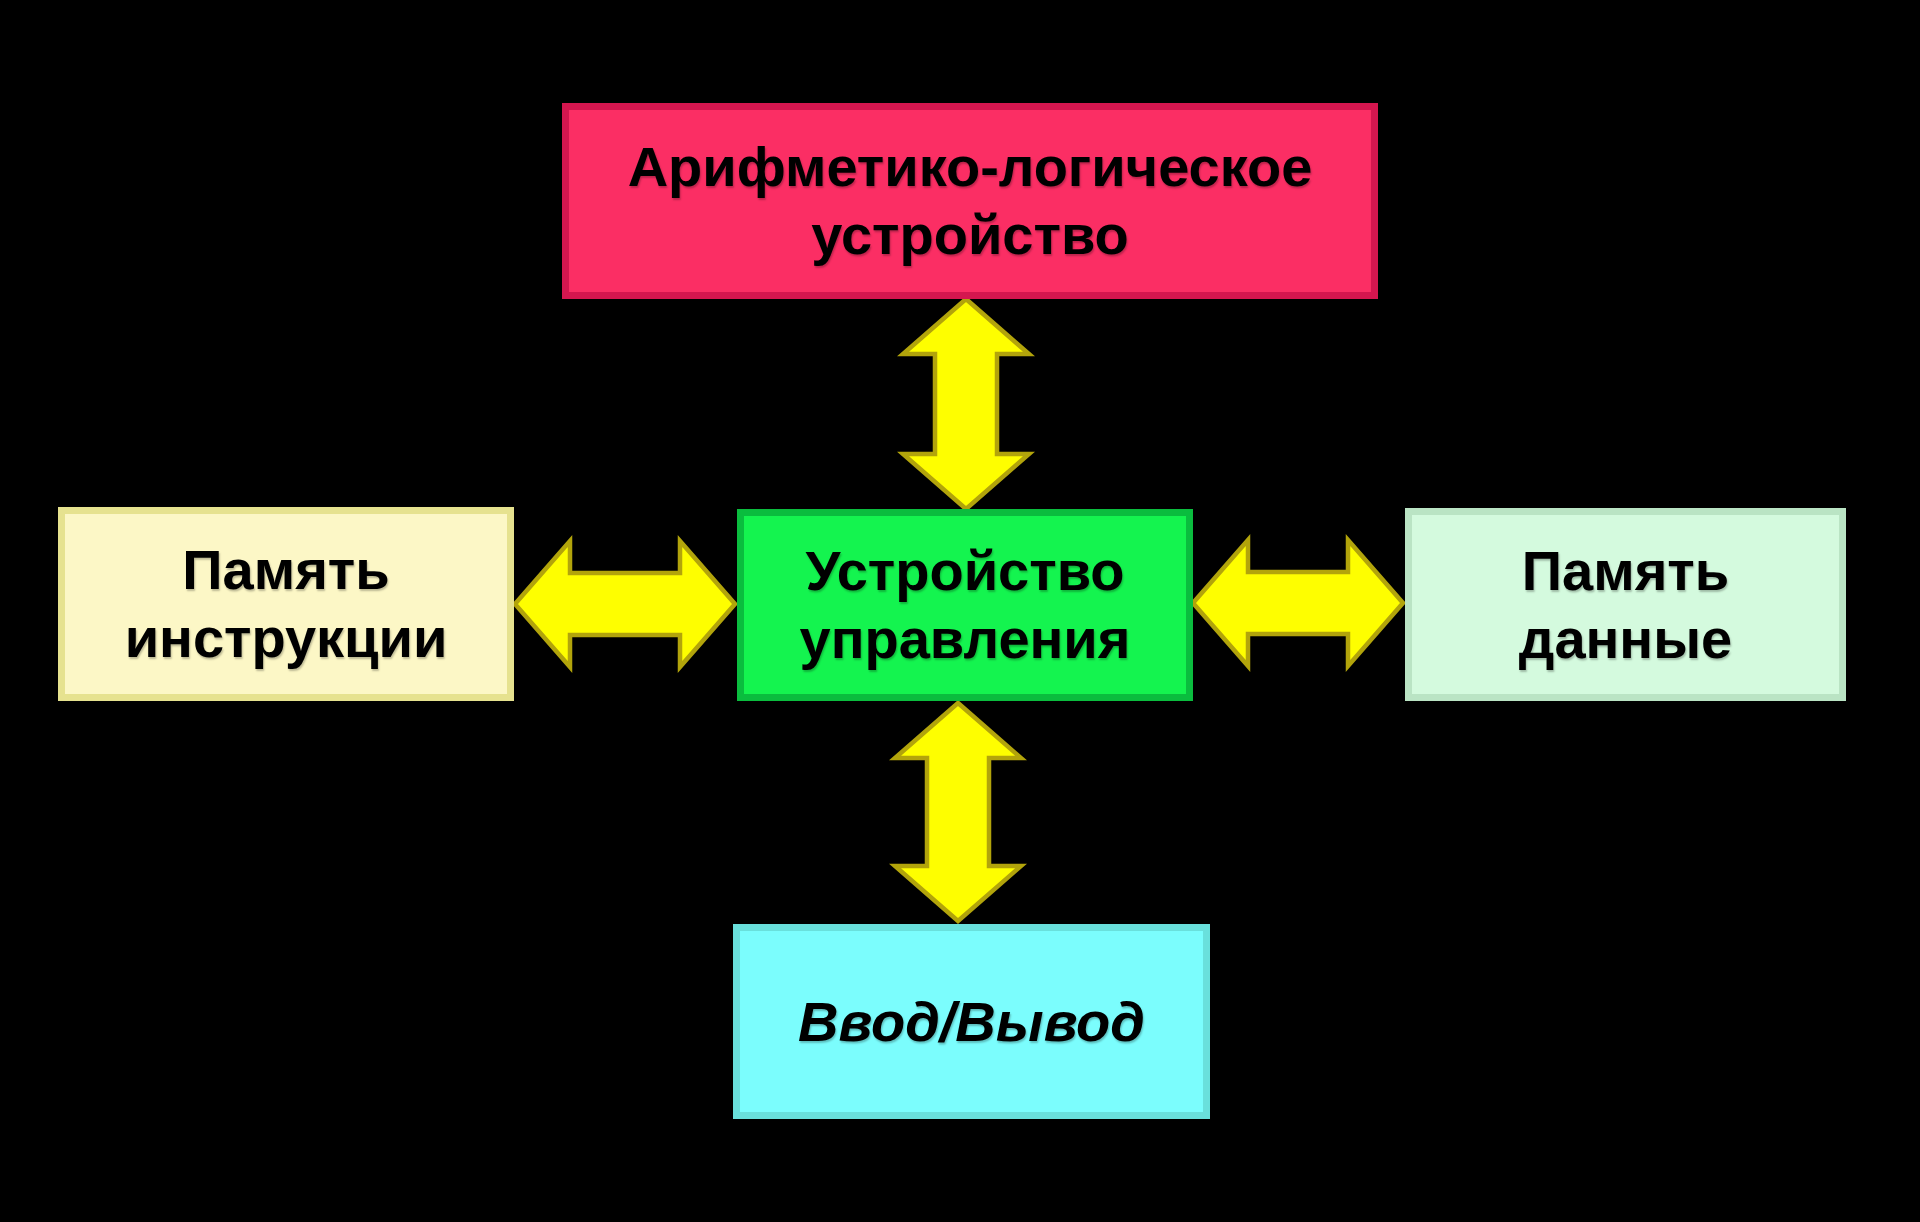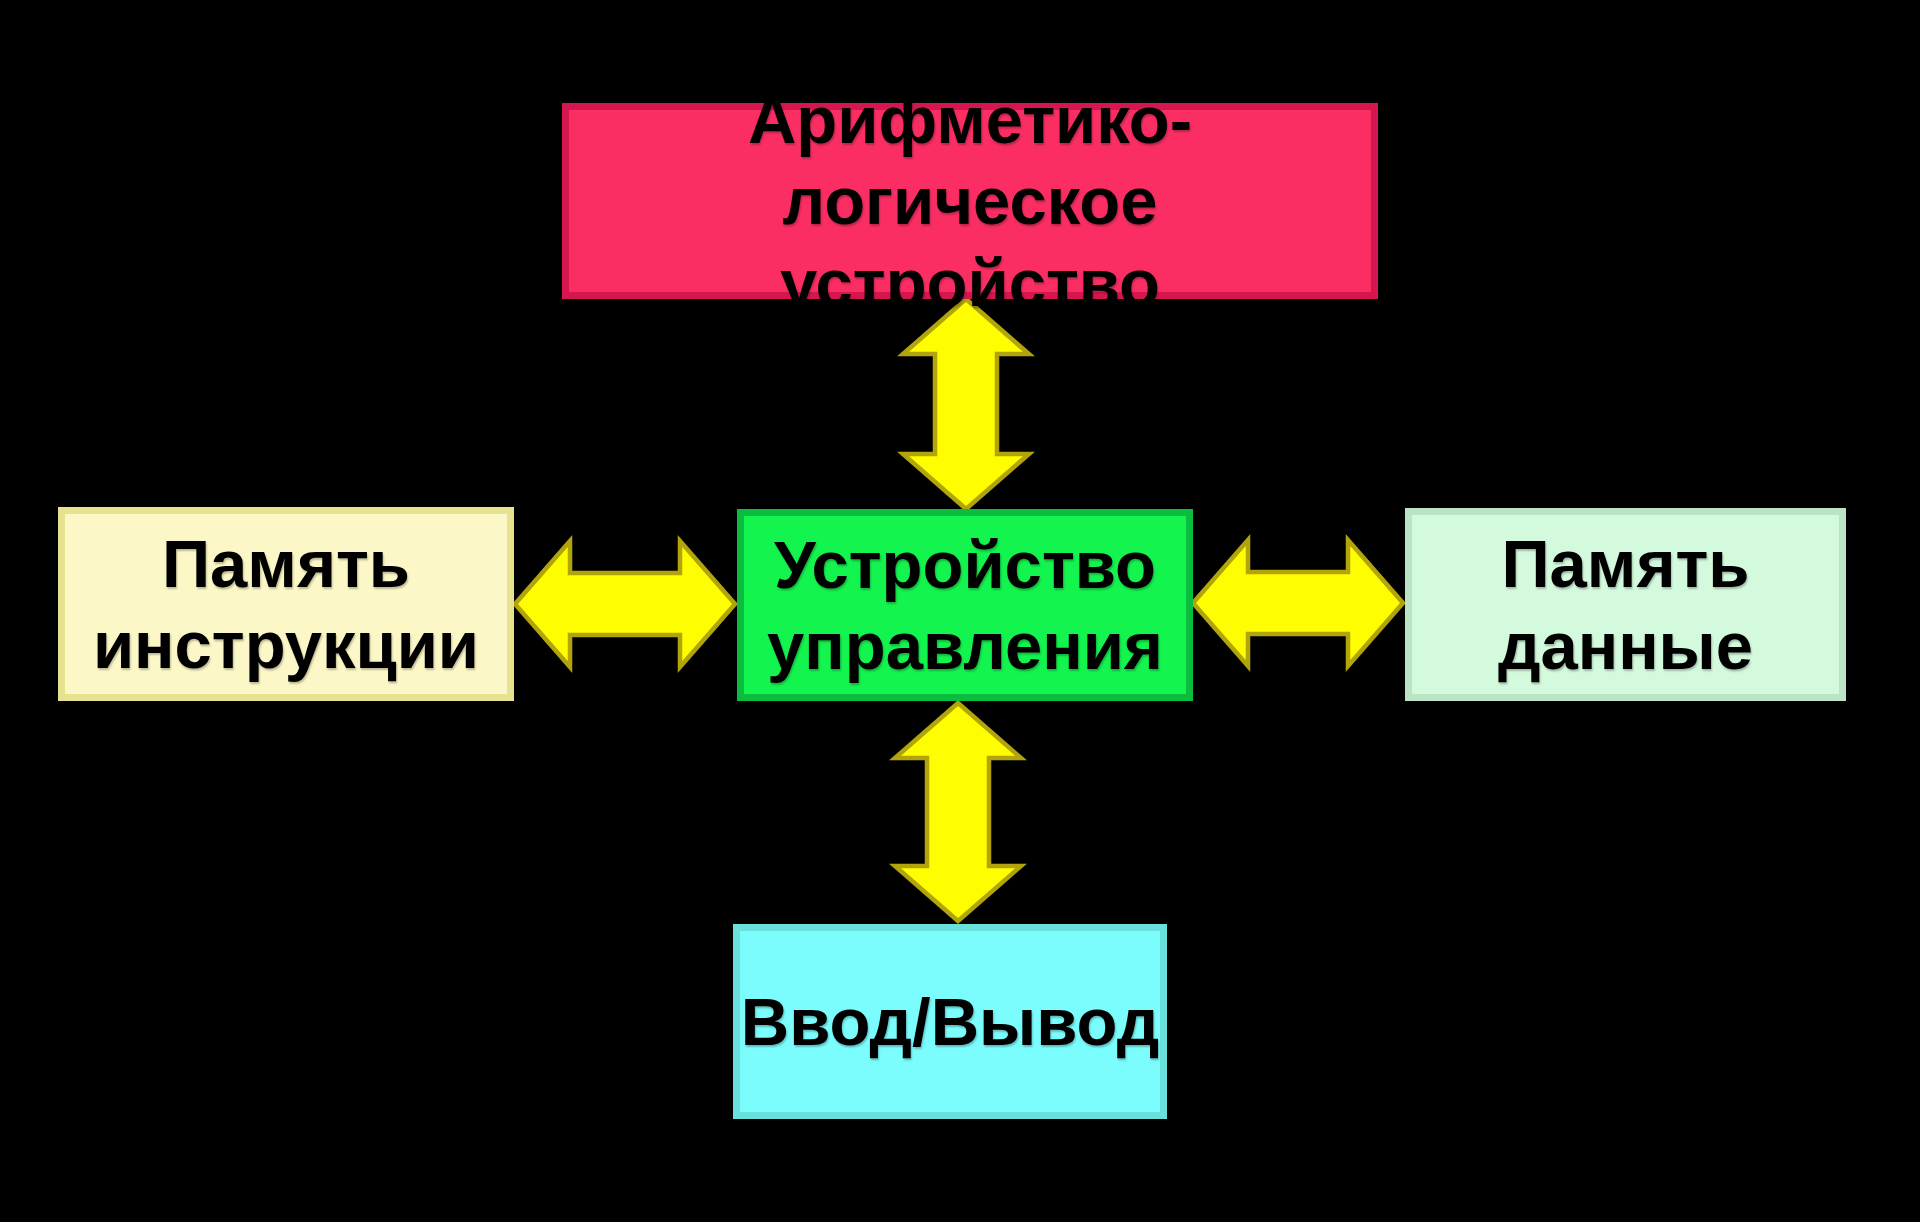--- a/index.html
+++ b/index.html
@@ -19,21 +19,21 @@
     box-sizing: border-box;
     border-style: solid;
     border-width: 7px;
     display: flex;
     align-items: center;
     justify-content: center;
   }
   .box-label {
     font-weight: bold;
     color: #000;
-    font-size: 67px;
+    font-size: 56px;
     line-height: 1.21;
     text-align: center;
     white-space: pre-line;
     text-shadow: 1px 2px 2px rgba(0,0,0,0.25);
   }
   #box-alu {
     left: 562px; top: 103px; width: 816px; height: 196px;
     background: var(--alu-fill); border-color: var(--alu-border);
   }
   #box-instruction-memory {
@@ -42,22 +42,22 @@
   }
   #box-control-unit {
     left: 737px; top: 509px; width: 456px; height: 192px;
     background: var(--control-fill); border-color: var(--control-border);
   }
   #box-data-memory {
     left: 1405px; top: 508px; width: 441px; height: 193px;
     background: var(--data-fill); border-color: var(--data-border);
   }
   #box-io {
-    left: 733px; top: 924px; width: 434px; height: 195px;
-    background: var(--io-fill); border-color: var(--io-border);
+    left: 733px; top: 924px; width: 477px; height: 195px;
+    background: var(--io-fill); border-color: var(--io-border); font-style: italic;
   }
   #connector-layer {
     position: absolute;
     left: 0; top: 0;
     width: 1920px; height: 1222px;
     pointer-events: none;
   }
   .arrow {
     fill: var(--arrow-fill);
     stroke: var(--arrow-stroke);

